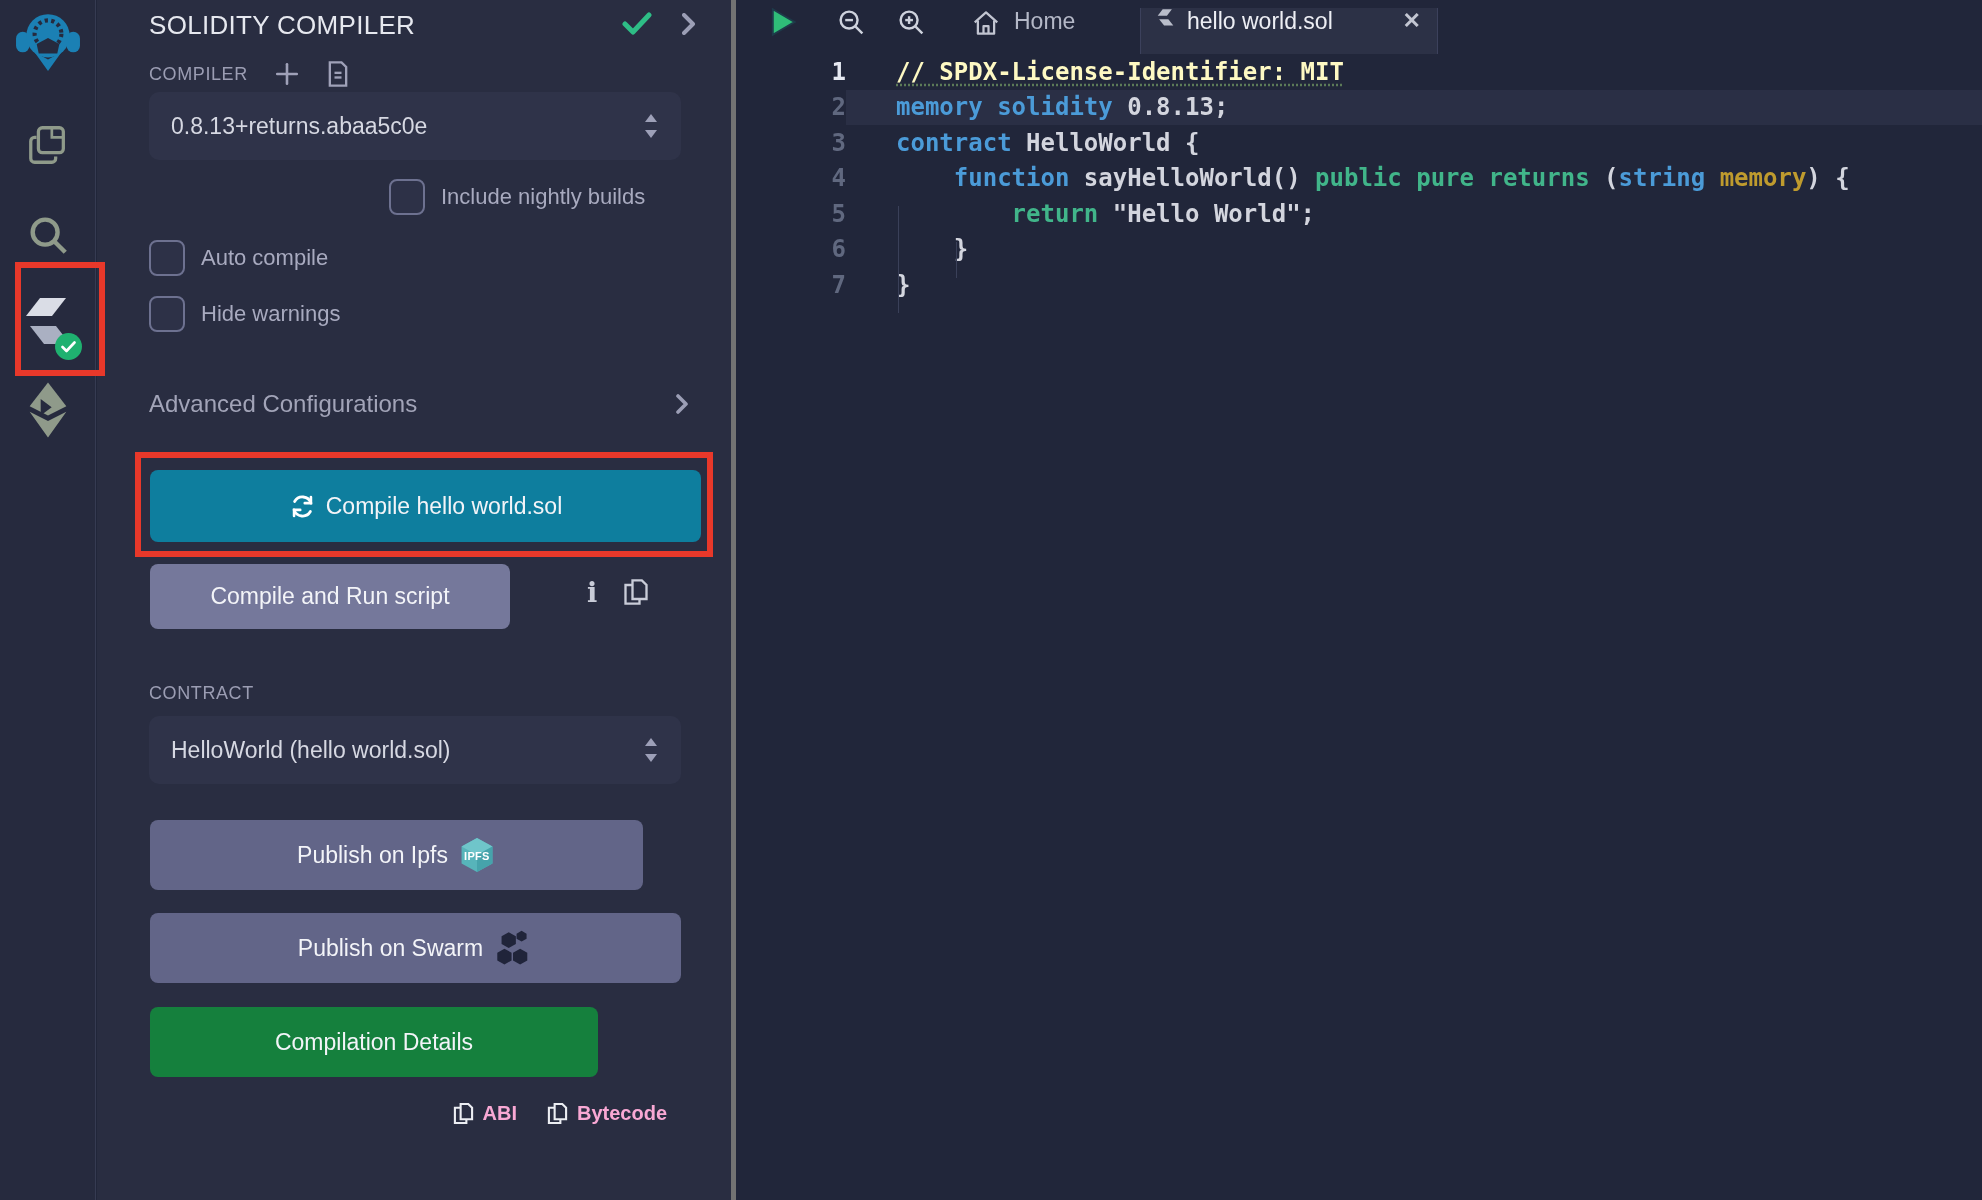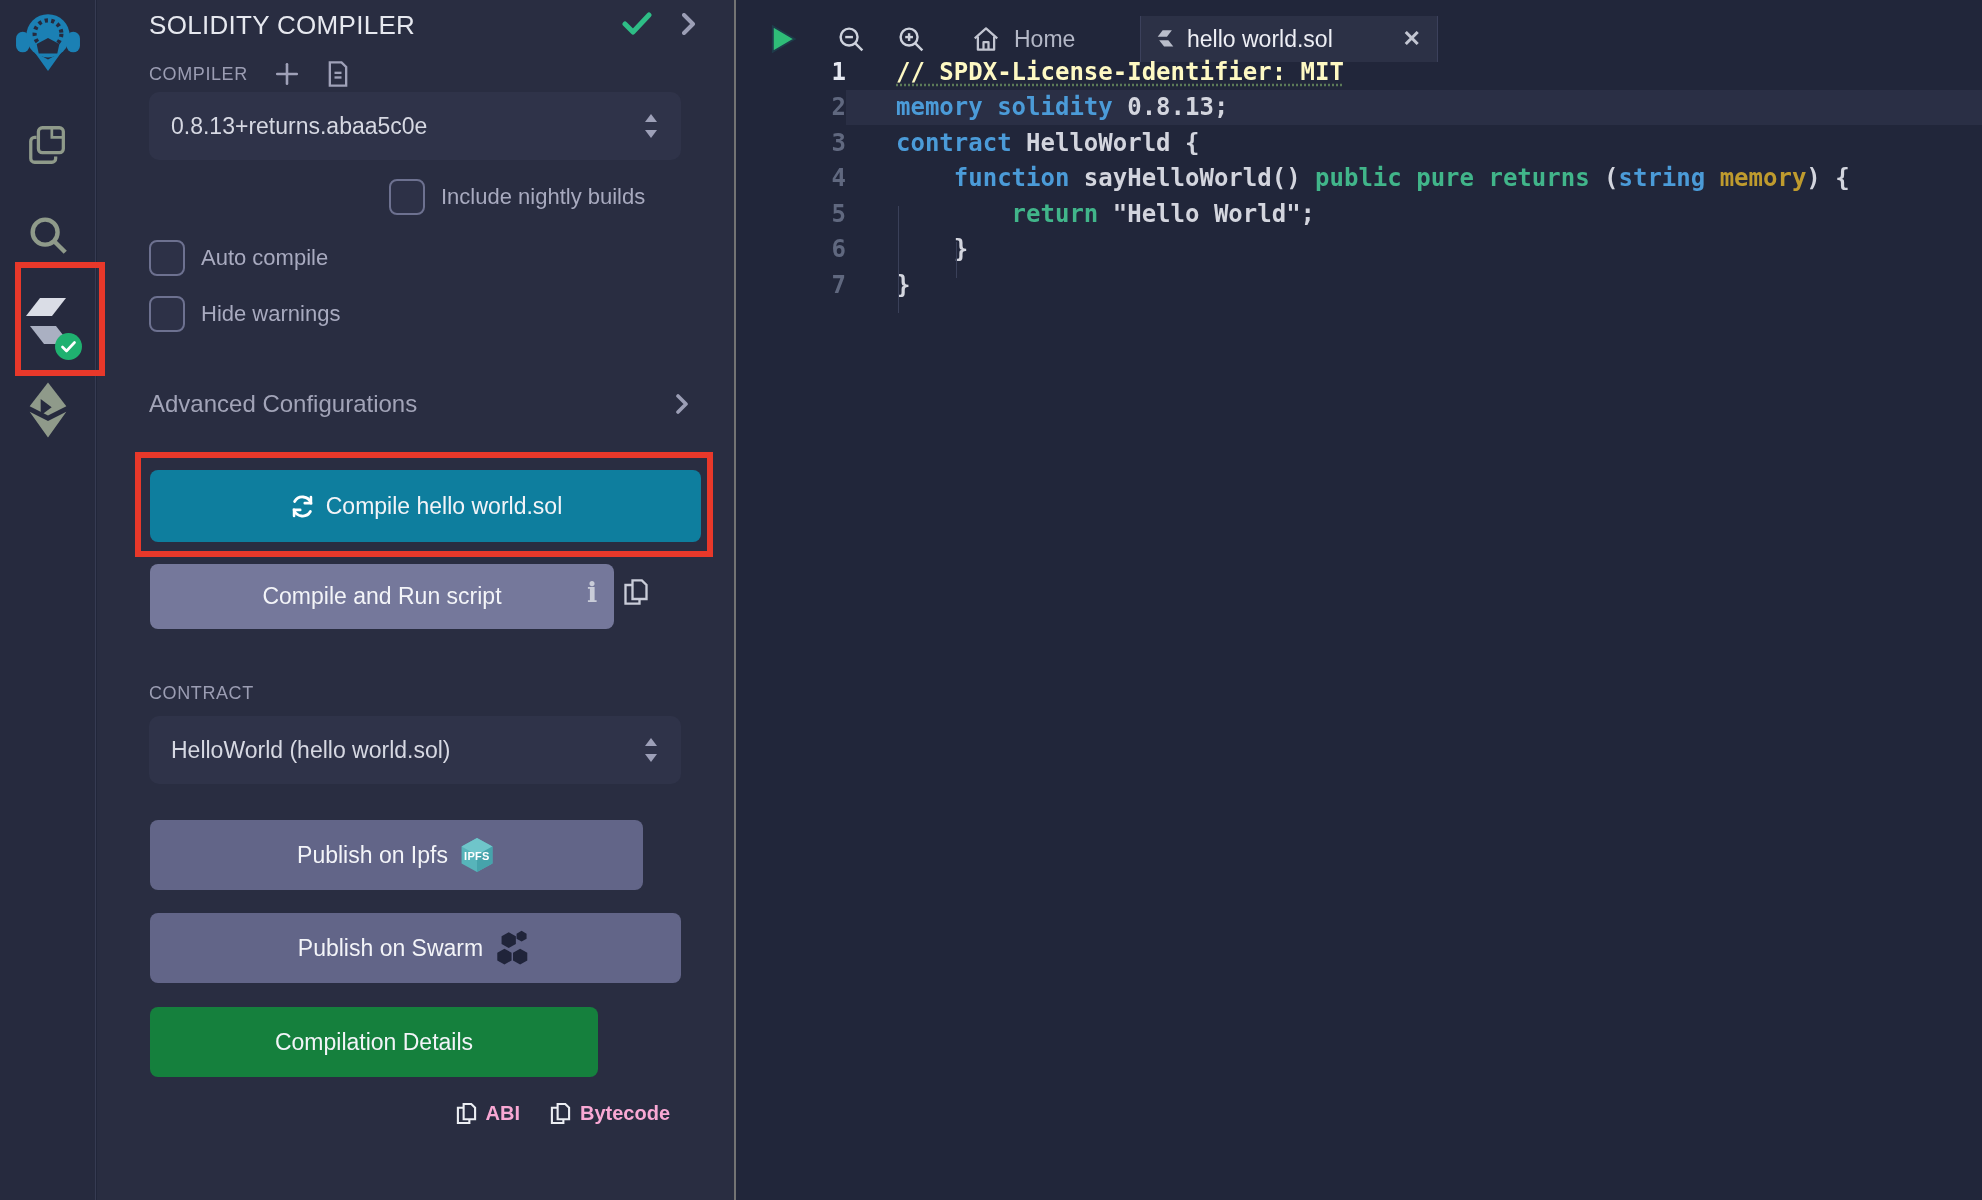--- a/index.html
+++ b/index.html
@@ -24,21 +24,21 @@
   }
 
   
   .red-box { position:absolute; border:6px solid #e8382a; background:transparent; pointer-events:none; z-index:9; }
   #red-box-icon  { left:15px;  top:262px; width:90px;  height:114px; }
   #red-box-btn   { left:135px; top:452px; width:578px; height:105px; }
 
   
   #side-panel {
     position:absolute; left:97px; top:0; width:639px; height:1200px;
-    background:#292d41; border-right:2px solid #737373;
+    background:#292d41; border-right:5px solid #737373;
   }
   .sp-abs { position:absolute; }
   #panel-title { left:52px; top:10px; font-size:26px; color:#e6e8ef; letter-spacing:0.3px; }
   #panel-check { left:525px; top:12px; }
   #panel-chevron { left:585px; top:13px; }
 
   .section-label { font-size:18px; color:#9b9db3; letter-spacing:0.6px; }
   #compiler-row { left:52px; top:60px; display:flex; align-items:center; gap:26px; }
 
   .select {
@@ -60,21 +60,21 @@
 
   #advanced-row { left:52px; top:390px; width:540px; display:flex; align-items:center; cursor:pointer; }
   #advanced-row .adv-label { font-size:24px; color:#a2a4b8; flex:1; }
 
   .btn {
     border:none; border-radius:8px; color:#f3f4f8; font-size:23px;
     font-family:"Liberation Sans", sans-serif;
     display:flex; align-items:center; justify-content:center; cursor:pointer; gap:10px;
   }
   #compile-btn { left:53px; top:470px; width:551px; height:72px; background:#0e7e9e; }
-  #run-btn     { left:53px; top:564px; width:464px; height:65px; background:#75789b;align-items:center; }
+  #run-btn     { left:53px; top:564px; width:360px; height:65px; background:#75789b;align-items:center; }
   #ipfs-btn    { left:53px; top:820px; width:493px; height:70px; background:#626588; }
   #swarm-btn   { left:53px; top:913px; width:531px; height:70px; background:#626588; }
   #details-btn { left:53px; top:1007px; width:448px; height:70px; background:#15803d; }
 
   #run-extras { left:490px; top:578px; display:flex; align-items:center; gap:26px; }
   #info-icon { font-family:"DejaVu Serif", serif; font-weight:700; font-size:27px; color:#c9ccd8; cursor:pointer; line-height:1; }
 
   #contract-label { left:52px; top:683px; }
 
   #panel-footer { right:64px; top:1102px; display:flex; align-items:center; gap:30px; }
@@ -83,21 +83,21 @@
 
   .ipfs-badge { position:relative; width:38px; height:34px; }
   .ipfs-badge i {
     position:absolute; left:50%; top:52%; transform:translate(-50%,-50%);
     font-style:normal; font-size:11px; font-weight:700; color:#fff; letter-spacing:0.3px;
   }
 
   
   #editor { position:absolute; left:737px; top:0; width:1245px; height:1200px; background:#21263a; }
   #tab-bar { position:relative; height:46px; width:100%; }
-  .tb-abs { position:absolute; top:16px; height:46px; display:flex; align-items:center; }
+  .tb-abs { position:absolute; top:8px; height:46px; display:flex; align-items:flex-start; }
   #play-btn { left:33px; cursor:pointer; }
   #zoom-out-btn { left:100px; cursor:pointer; }
   #zoom-in-btn { left:160px; cursor:pointer; }
   #home-tab { left:226px; gap:13px; cursor:pointer; padding:0 8px; }
   #home-tab span { font-size:23px; color:#b4b8c7; }
   #file-tab {
     left:403px; width:298px; background:#2c3146;
     border-left:1px solid #3c415c; border-right:1px solid #3c415c;
     padding:0 16px; gap:13px; cursor:pointer;
   }

